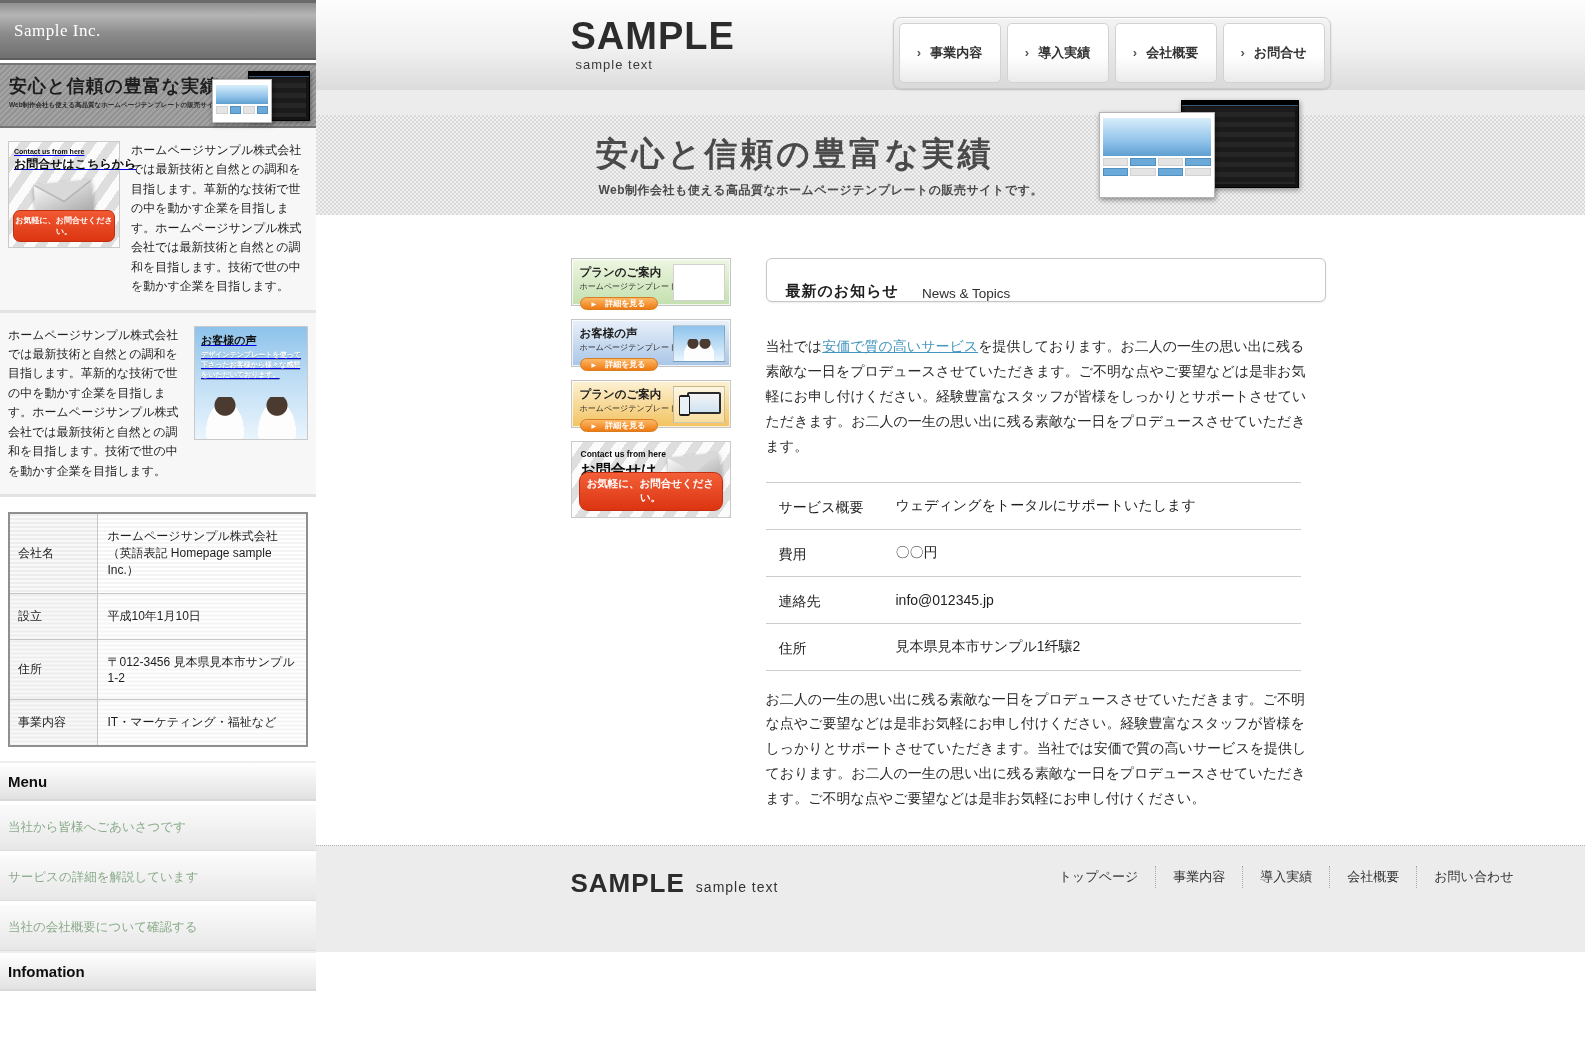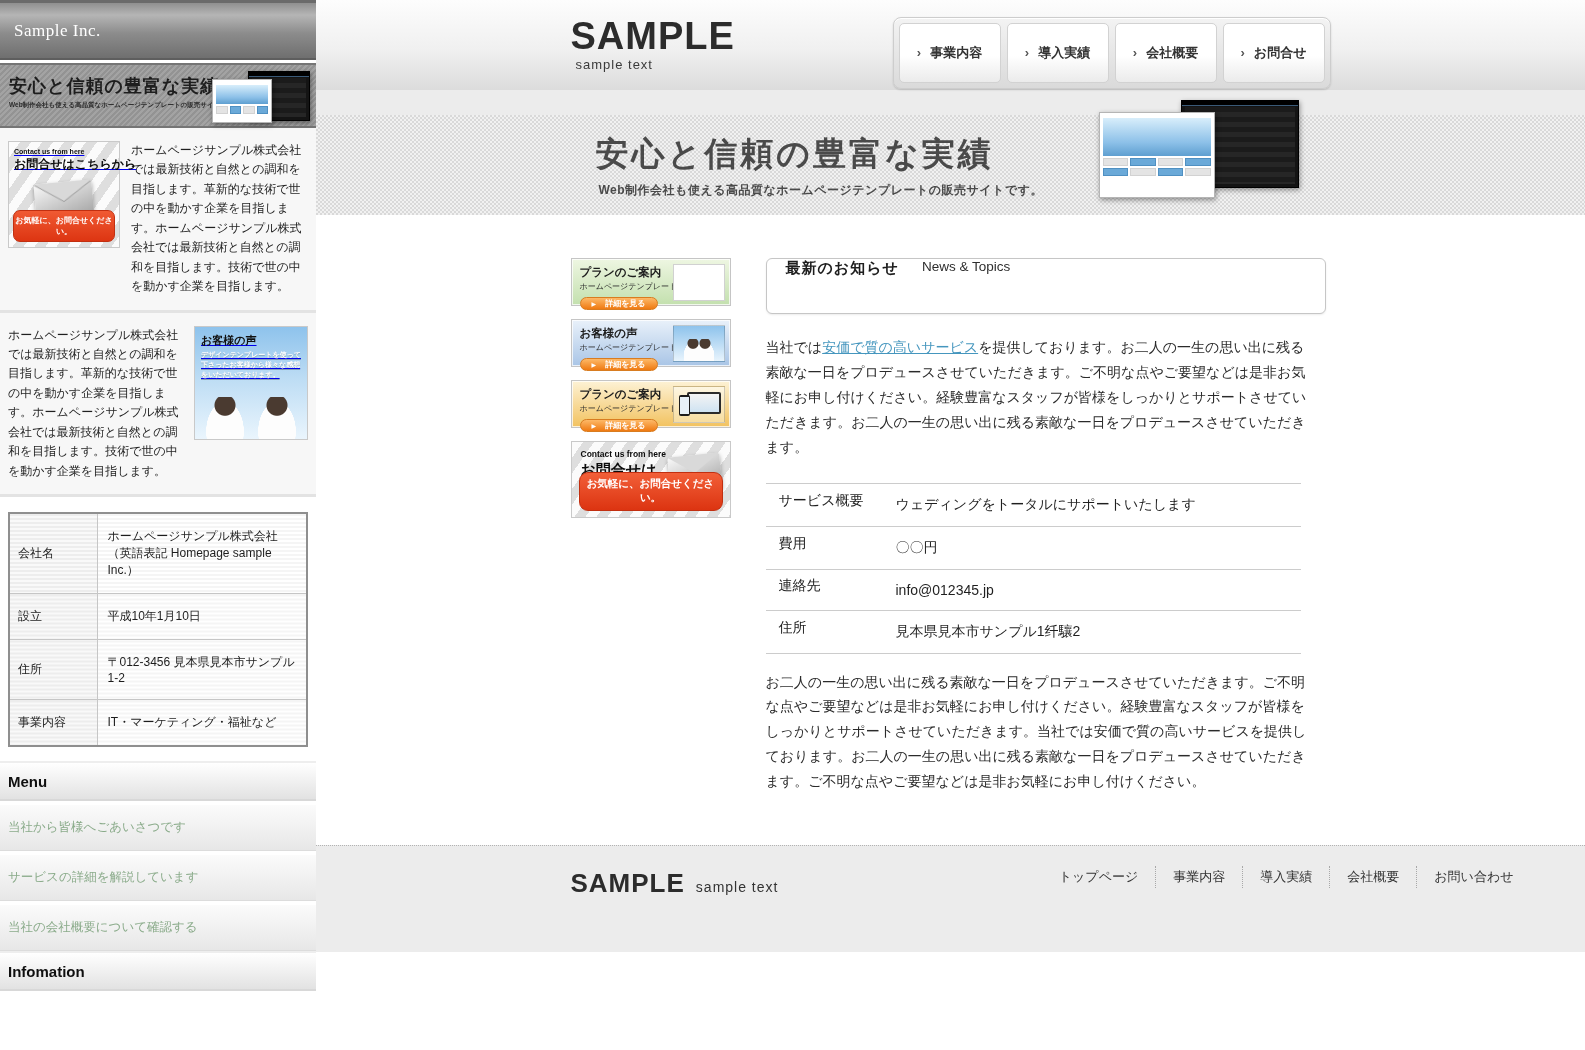--- a/index.html
+++ b/index.html
@@ -125,30 +125,30 @@
   .bc-title { font-size:15px; font-weight:bold; color:#0d0d0d; line-height:1.25; margin-top:2px; }
   .bc-env { position:absolute; right:9px; top:13px; width:52px; height:36px; border-radius:3px;
     background:linear-gradient(160deg,#fafafa,#9e9e9e); box-shadow:0 2px 4px rgba(0,0,0,.35); transform:rotate(-6deg); }
   .bc-env::before { content:""; position:absolute; left:0; top:0; border-left:26px solid transparent;
     border-right:26px solid transparent; border-top:18px solid #d9d9d9; }
   .bc-btn { position:absolute; left:7px; right:7px; bottom:6px; text-align:center; color:#fff; font-size:10.5px;
     font-weight:bold; padding:4px 0 5px; border-radius:9px; border:1px solid #c22f10;
     background:linear-gradient(#f25f38,#dc3411); }
 
   .article-col { width:560px; }
-  .news-box { height:56px; border:1px solid #c6c6c6; border-radius:6px; background:#fff;
-    box-shadow:0 1px 2px rgba(0,0,0,.08); display:flex; align-items:flex-start; padding:0 19px; }
+  .news-box { height:44px; border:1px solid #c6c6c6; border-radius:6px; background:#fff;
+    box-shadow:0 1px 2px rgba(0,0,0,.08); display:flex; align-items:flex-end; padding:0 19px; }
   .news-title { font-size:15px; font-weight:bold; color:#1e1e1e; letter-spacing:1px; }
   .news-sub { font-size:13.5px; color:#2e2e2e; margin-left:23px; }
-  .intro { margin:21px 0 0; font-size:14px; line-height:1.78; color:#2b2b2b; width:545px; }
+  .intro { margin:32px 0 0; font-size:14px; line-height:1.78; color:#2b2b2b; width:545px; }
   .intro a { color:#4596be; }
   .svc-table { width:535px; margin-top:23px; border-collapse:collapse; }
   .svc-table tr { border-top:1px solid #ccc; }
   .svc-table { border-bottom:1px solid #ccc; }
-  .svc-table th { width:130px; text-align:left; font-weight:normal; font-size:14px; color:#1f1f1f; padding:4px 0 12px 13px; }
+  .svc-table th { width:130px; text-align:left; font-weight:normal; font-size:14px; color:#1f1f1f; padding:16px 0 12px 13px; }
   .svc-table td { font-size:14px; color:#1f1f1f; padding:12px 0; }
   .svc-heading { margin:33px 0 0; font-size:15px; font-weight:bold; color:#4596be; }
   .svc-body { margin:16px 0 0; font-size:14px; line-height:1.78; color:#2b2b2b; width:545px; }
 
   .m-footer { height:107px; background:#ececec; border-top:1px dotted #b3b3b3; }
   .footer-inner { width:960px; margin-left:calc((100% - 760px)/2); padding-top:12px;
     display:flex; justify-content:space-between; align-items:flex-start; }
   .f-logo-row { display:flex; align-items:baseline; gap:11px; padding-top:10px; }
   .f-logo { font-size:26px; font-weight:bold; color:#2c2c2c; letter-spacing:1px; }
   .f-tagline { font-size:14px; color:#333; letter-spacing:1px; }

